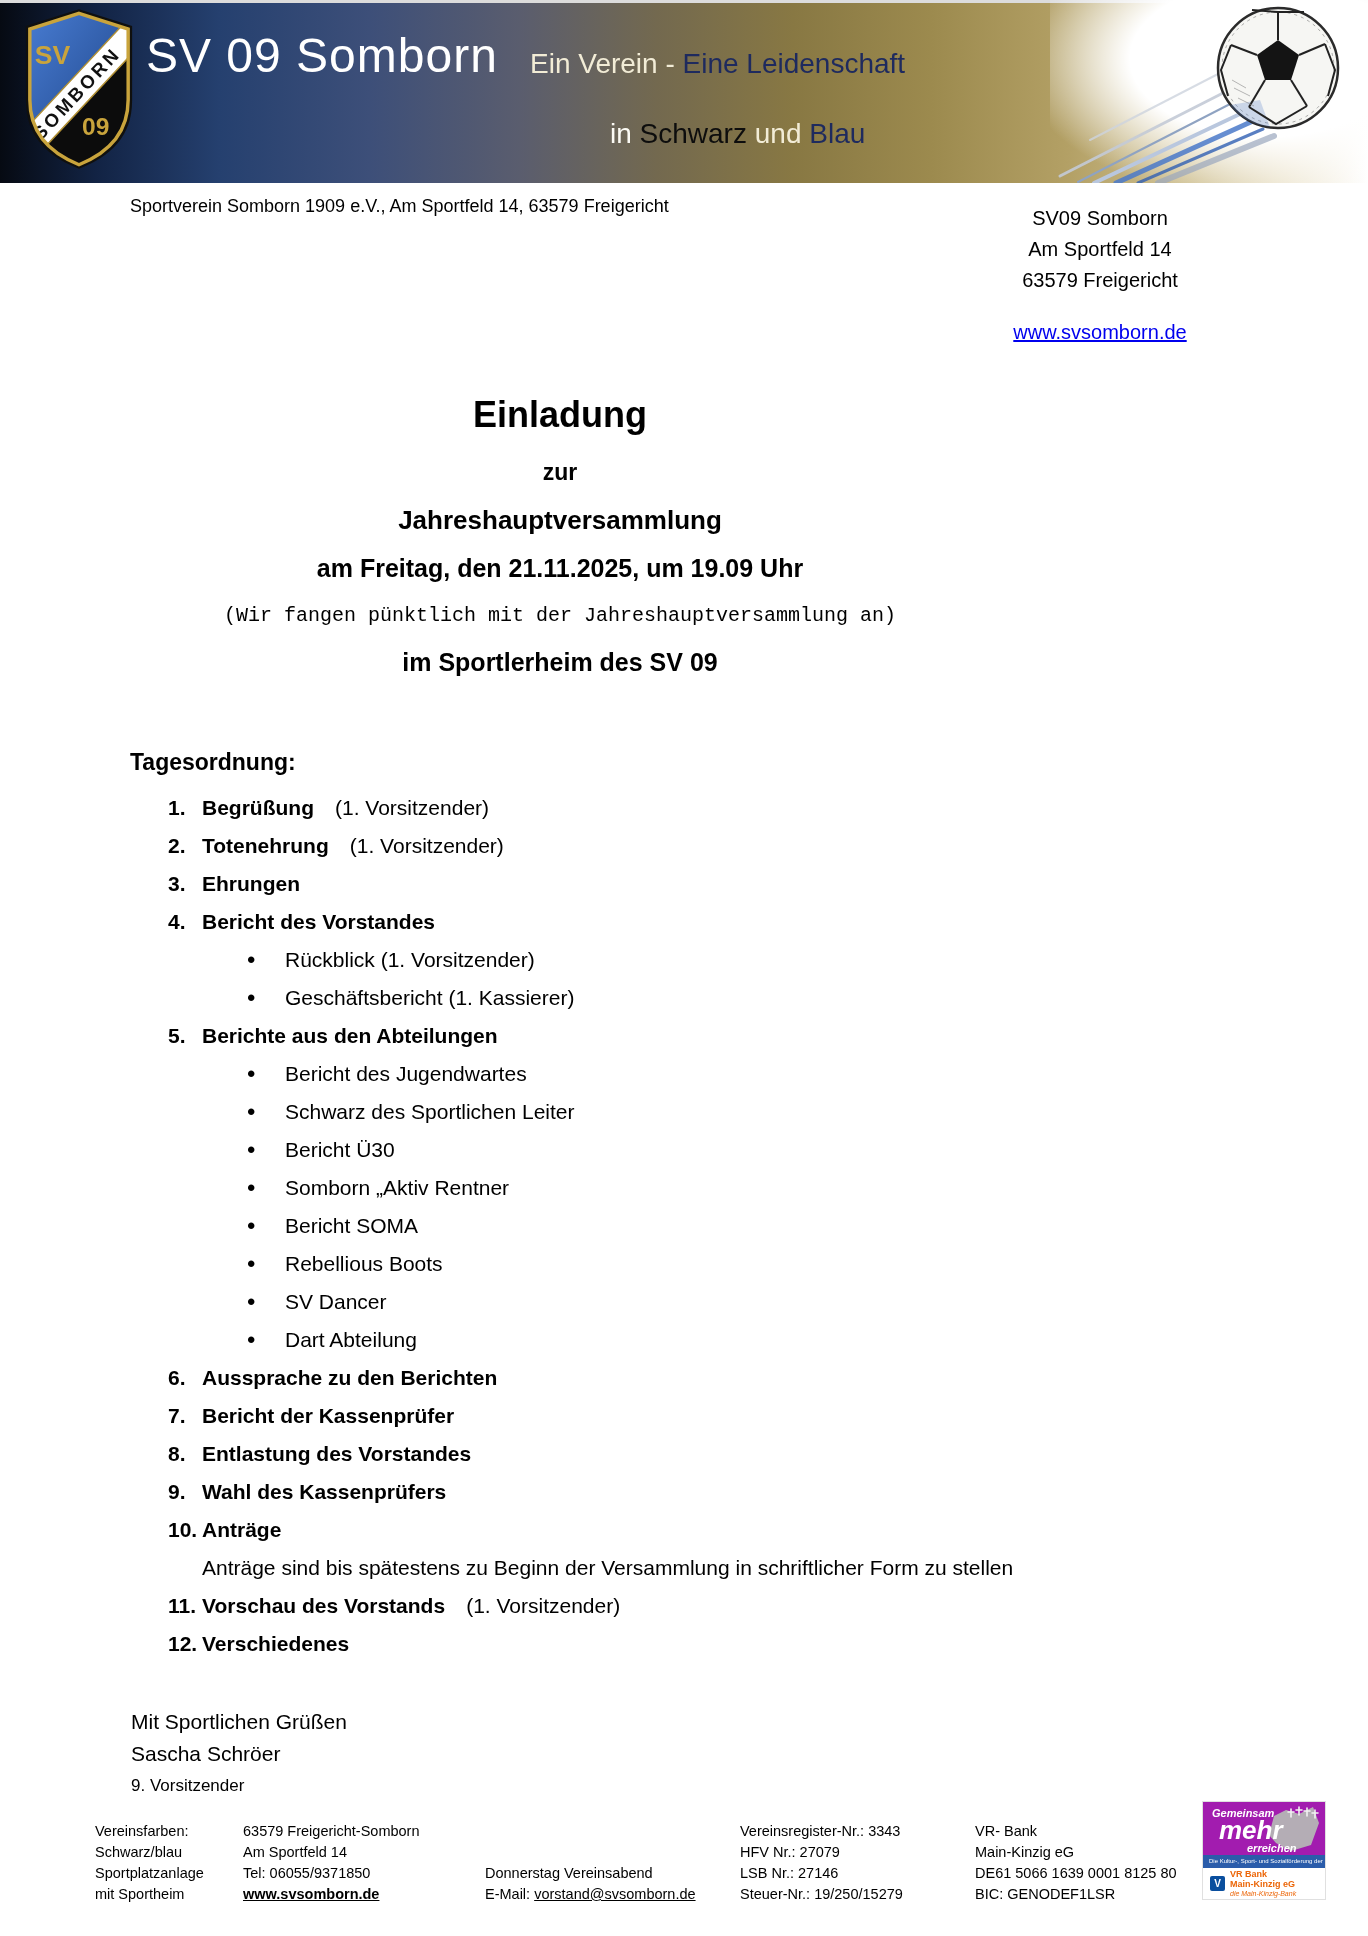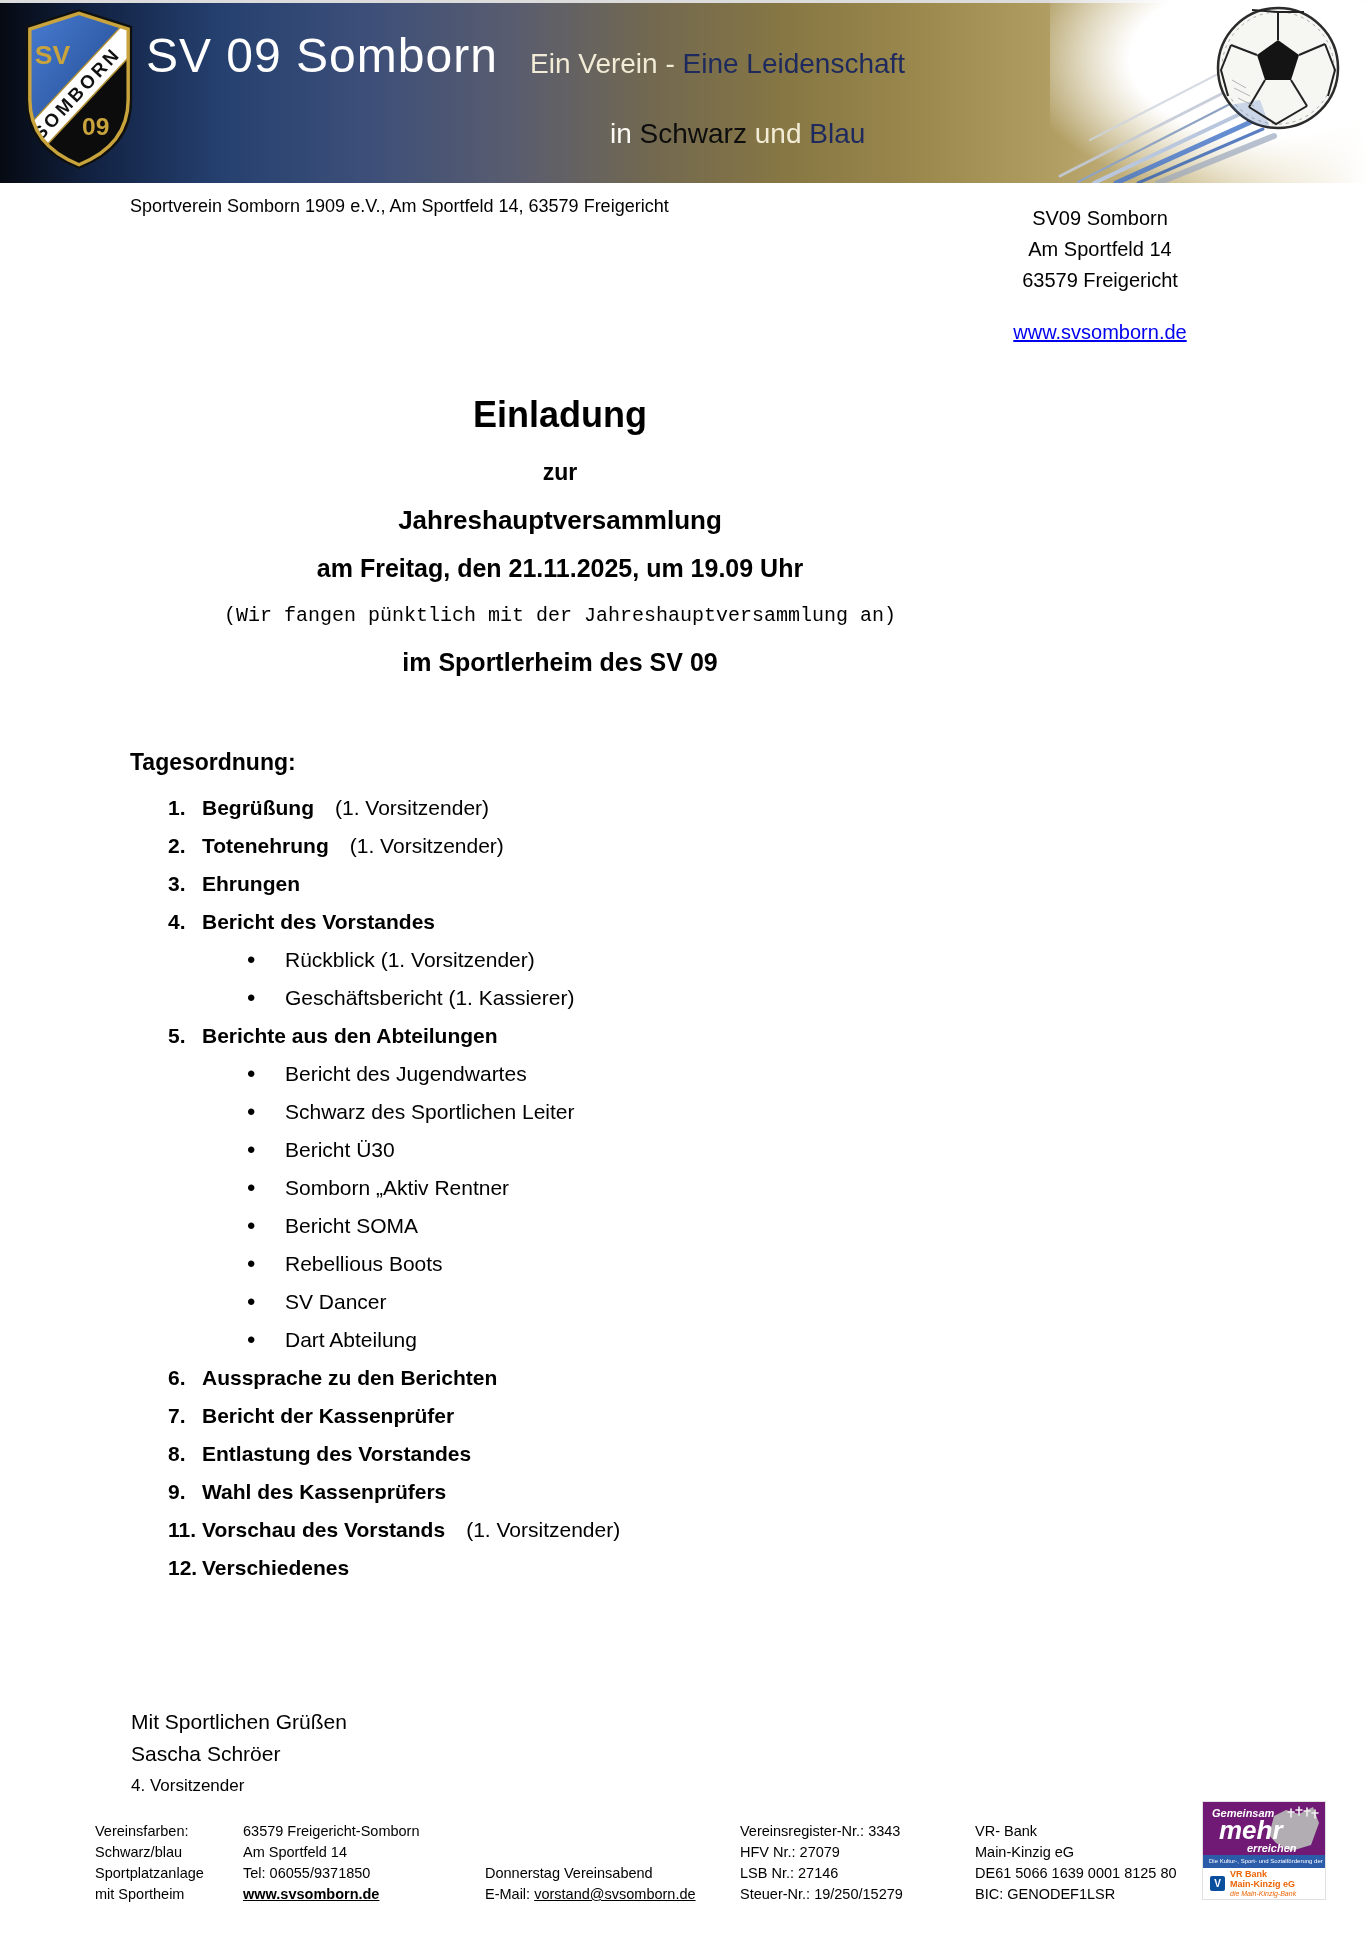--- a/index.html
+++ b/index.html
@@ -61,21 +61,21 @@
   .fcol1 { left:95px; }
   .fcol2 { left:243px; }
   .fcol3 { left:485px; padding-top:42px; }
   .fcol4 { left:740px; }
   .fcol5 { left:975px; }
   .flink { color:#000; text-decoration:underline; cursor:pointer; }
   .fbold { font-weight:bold; }
 
   
   .sponsor { position:absolute; left:1203px; top:1802px; width:122px; height:97px; box-shadow:0 0 0 1px #e0e0e0; }
-  .sp-orange { position:relative; width:100%; height:53px; background:#701a75; overflow:hidden; }
+  .sp-orange { position:relative; width:100%; height:53px; background:#a21caf; overflow:hidden; }
   .sp-sil { position:absolute; right:2px; top:1px; }
   .sp-w1 { position:absolute; left:9px; top:5px; font-size:11px; font-weight:bold; font-style:italic; color:#fff; }
   .sp-w2 { position:absolute; left:16px; top:13px; font-size:26px; font-weight:bold; font-style:italic; color:#fff; }
   .sp-w3 { position:absolute; left:44px; top:40px; font-size:11px; font-weight:bold; font-style:italic; color:#fff; }
   .sp-blue { width:100%; height:13px; background:#2a5caa; color:#fff; font-size:6px; line-height:13px; padding-left:6px; box-sizing:border-box; white-space:nowrap; overflow:hidden; }
   .sp-white { display:flex; align-items:center; gap:5px; width:100%; height:31px; background:#fff; padding-left:7px; box-sizing:border-box; }
   .vr-mark { width:15px; height:15px; background:#0a4f9e; color:#fff; font-size:10px; font-weight:bold; text-align:center; line-height:15px; border-radius:2px; flex:0 0 auto; }
   .vr-text { color:#ec6608; font-size:9px; line-height:10px; font-weight:bold; }
   .vr-script { color:#ec6608; font-size:7px; font-style:italic; font-weight:normal; }
 </style>
@@ -196,29 +196,30 @@
       </ul></li>
 
   <li class="agenda-item"><span class="agenda-num">6.</span><span class="agenda-title">Aussprache zu den Berichten</span></li>
 
   <li class="agenda-item"><span class="agenda-num">7.</span><span class="agenda-title">Bericht der Kassenprüfer</span></li>
 
   <li class="agenda-item"><span class="agenda-num">8.</span><span class="agenda-title">Entlastung des Vorstandes</span></li>
 
   <li class="agenda-item"><span class="agenda-num">9.</span><span class="agenda-title">Wahl des Kassenprüfers</span></li>
 
+  <li class="agenda-item"><span class="agenda-num">10.</span><span class="agenda-title">Anträge</span><div class="agenda-note">Anträge sind bis spätestens zu Beginn der Versammlung in schriftlicher Form zu stellen</div></li>
 
   <li class="agenda-item"><span class="agenda-num">11.</span><span class="agenda-title">Vorschau des Vorstands</span><span class="agenda-suffix">(1. Vorsitzender)</span></li>
 
   <li class="agenda-item"><span class="agenda-num">12.</span><span class="agenda-title">Verschiedenes</span></li>
 </ol>
 
 <div class="closing-1">Mit Sportlichen Grüßen</div>
 <div class="closing-2">Sascha Schröer</div>
-<div class="closing-3">4. Vorsitzender</div>
+<div class="closing-3">9. Vorsitzender</div>
 
 <div class="fcol fcol1">
   <div>Vereinsfarben:</div>
   <div>Schwarz/blau</div>
   <div>Sportplatzanlage</div>
   <div>mit Sportheim</div>
 </div>
 
 <div class="fcol fcol2">
   <div>63579 Freigericht-Somborn</div>

